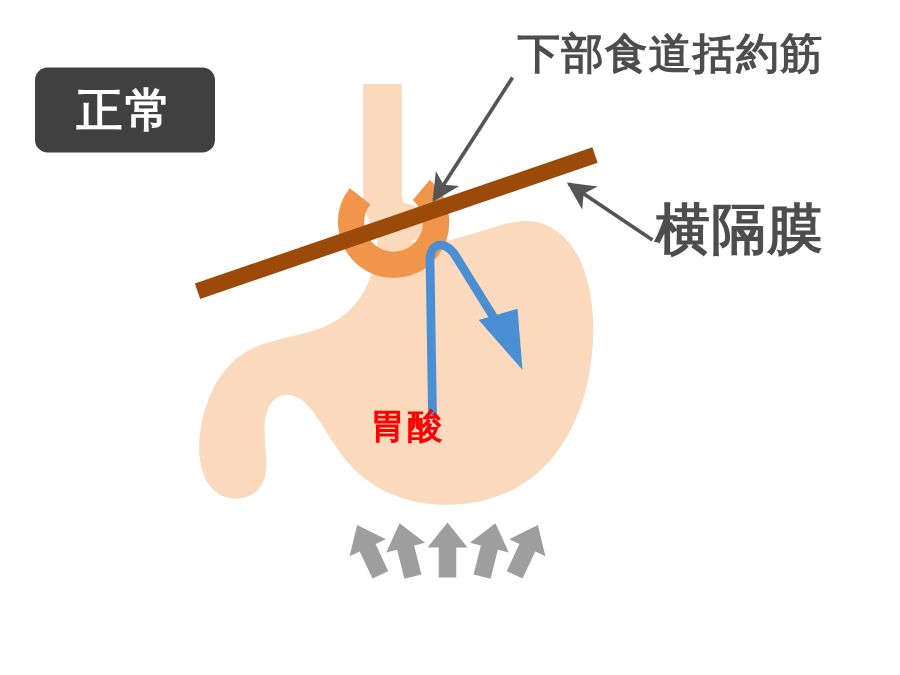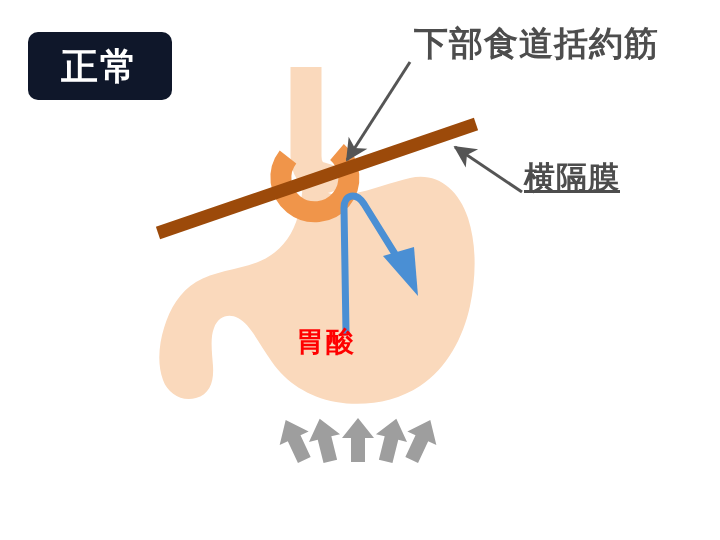--- a/index.html
+++ b/index.html
@@ -61,24 +61,23 @@
   #label-les {
     left: 414px;
     top: 26px;
     font-size: 34px;
     color: #4d4d4d;
     letter-spacing: 1px;
   }
   #label-diaphragm {
     left: 524px;
     top: 162px;
-    font-size: 31px;
+    font-size: 44px;
     color: #4d4d4d;
     letter-spacing: 1px;
-    text-decoration: underline;
   }
   #label-acid {
     left: 296px;
     top: 330px;
     font-size: 28px;
     color: #ff0000;
     letter-spacing: 2px;
     font-family: Liberation Mono, monospace;
   }
   #label-pressure {
@@ -164,21 +163,21 @@
         <path fill="#9e9e9e" d="M -7 22 L -7 -2 L -16 -2 L 0 -22 L 16 -2 L 7 -2 L 7 22 Z"></path>
       </g>
     </g>
 
     <g>
       <line x1="410" y1="62" x2="347" y2="160" stroke="#555555" stroke-width="3" marker-end="url(#gray-arrowhead)"></line>
       <line x1="522" y1="192" x2="455" y2="147" stroke="#555555" stroke-width="3" marker-end="url(#gray-arrowhead)"></line>
     </g>
   </svg>
 
-  <div class="status-badge" id="status-badge" style="background:#0f172a;">
+  <div class="status-badge" id="status-badge" style="background:#404040;margin-top:22px;">
     <span class="badge-text">正常</span>
   </div>
 
   <div class="anno" id="label-les">下部食道括約筋</div>
 
   <div class="anno" id="label-diaphragm">横隔膜</div>
 
   <div class="anno" id="label-acid">胃酸</div>
 
 

